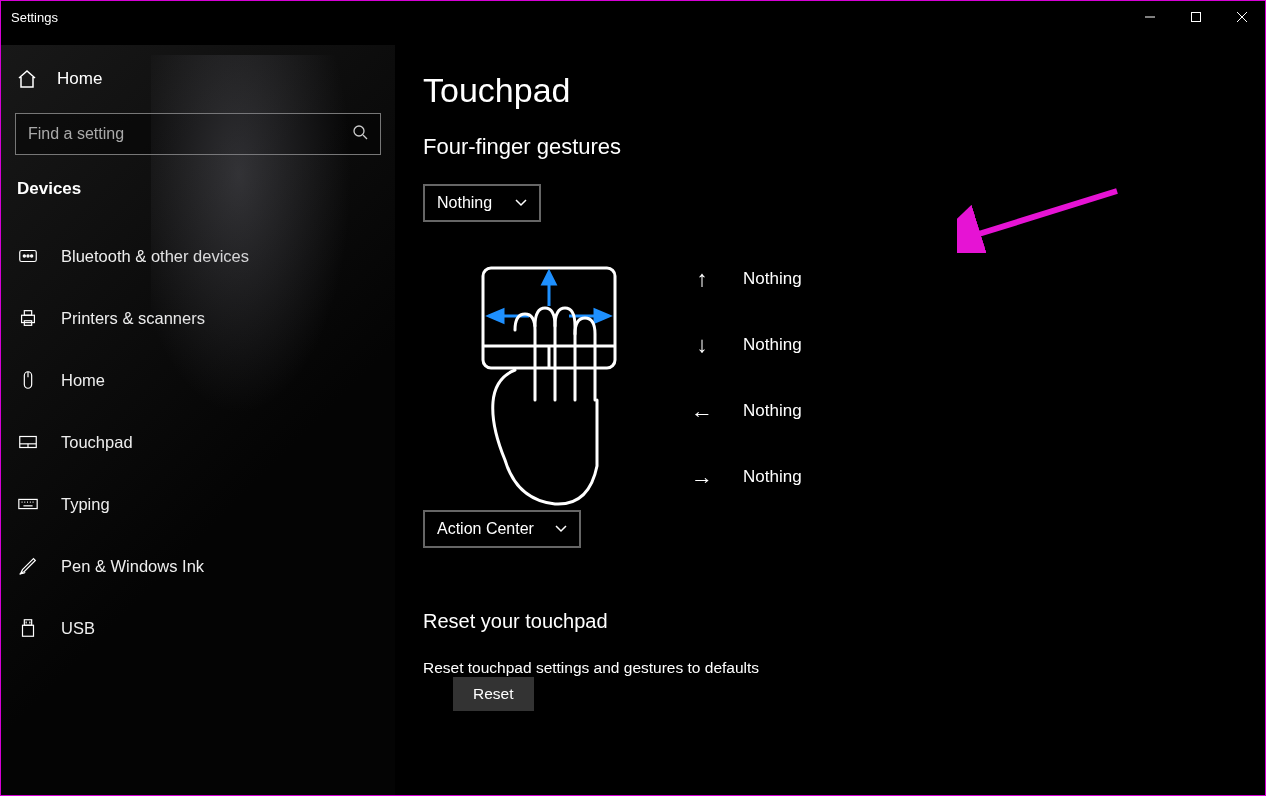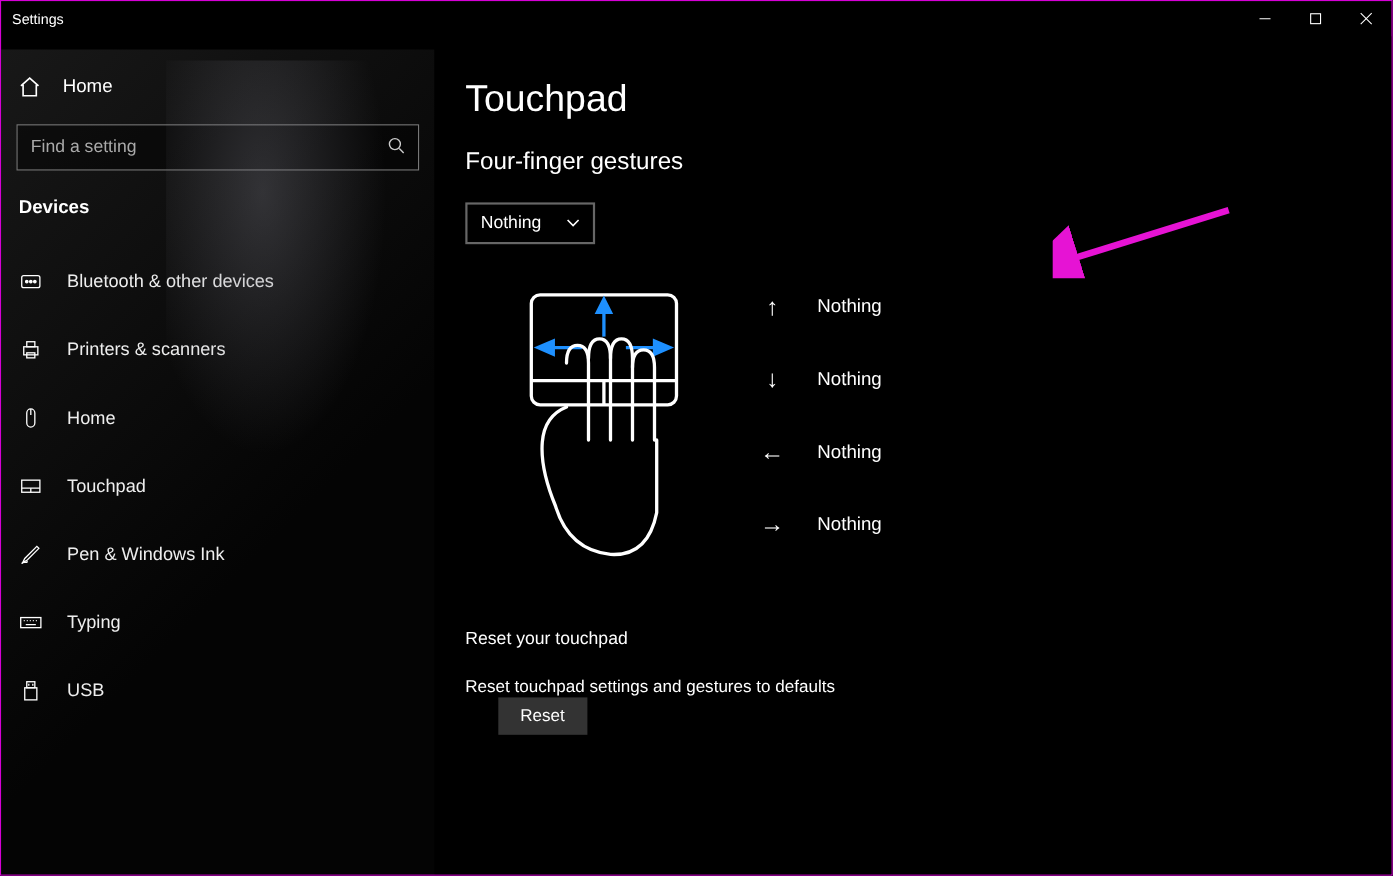--- a/index.html
+++ b/index.html
@@ -125,21 +125,21 @@
     display: flex;
     align-items: flex-start;
     gap: 72px;
     margin-top: 38px;
     margin-left: 36px;
   }
   .gesture-illus { width: 160px; height: 250px; }
   .gesture-list { display:flex; flex-direction:column; gap: 40px; margin-top: 6px; }
   .gesture-list .g { display:flex; align-items:center; gap: 30px; font-size: 17px; }
   .arrow-glyph { font-size: 22px; width: 22px; text-align:center; }
-  .reset-title { font-size: 16px; font-weight: 400; margin-top: 62px; margin-bottom: 26px; }
+  .reset-title { font-size: 20px; font-weight: 400; margin-top: 62px; margin-bottom: 26px; }
   .reset-desc { font-size: 15.5px; }
   .reset-btn {
     background: #333;
     color: #fff;
     border: none;
     padding: 8px 20px;
     font-size: 15.5px;
     margin-left: 30px;
   }
   .annot-arrow {
@@ -241,40 +241,40 @@
             <line x1="3" y1="14" x2="21" y2="14"></line>
             <line x1="12" y1="14" x2="12" y2="18"></line>
           </svg>
       </span>
       <span>Touchpad</span>
     </div>
 
     <div class="navitem">
       <span class="icn">
         <svg width="22" height="22" viewBox="0 0 24 24" fill="none" stroke="#fff" stroke-width="1.3">
-            <path d="M4 20 L8 18 L20 6 L18 4 L6 16 Z"></path>
-            <path d="M3 21 C5 19 7 21 9 19"></path>
-          </svg>
-      </span>
-      <span>Pen &amp; Windows Ink</span>
-    </div>
-
-    <div class="navitem">
-      <span class="icn">
-        <svg width="22" height="22" viewBox="0 0 24 24" fill="none" stroke="#fff" stroke-width="1.3">
             <rect x="2" y="7" width="20" height="10"></rect>
             <line x1="5" y1="10" x2="6" y2="10"></line>
             <line x1="8" y1="10" x2="9" y2="10"></line>
             <line x1="11" y1="10" x2="12" y2="10"></line>
             <line x1="14" y1="10" x2="15" y2="10"></line>
             <line x1="17" y1="10" x2="18" y2="10"></line>
             <line x1="7" y1="14" x2="17" y2="14"></line>
           </svg>
       </span>
       <span>Typing</span>
+    </div>
+
+    <div class="navitem">
+      <span class="icn">
+        <svg width="22" height="22" viewBox="0 0 24 24" fill="none" stroke="#fff" stroke-width="1.3">
+            <path d="M4 20 L8 18 L20 6 L18 4 L6 16 Z"></path>
+            <path d="M3 21 C5 19 7 21 9 19"></path>
+          </svg>
+      </span>
+      <span>Pen &amp; Windows Ink</span>
     </div>
 
 
     <div class="navitem">
       <span class="icn">
         <svg width="22" height="22" viewBox="0 0 24 24" fill="none" stroke="#fff" stroke-width="1.3">
             <rect x="8" y="3" width="8" height="6"></rect>
             <rect x="6" y="9" width="12" height="12"></rect>
             <line x1="10" y1="5" x2="10" y2="7"></line>
             <line x1="14" y1="5" x2="14" y2="7"></line>
@@ -336,20 +336,28 @@
           <span class="arrow-glyph">←</span>
           <span>Nothing</span>
         </div>
         <div class="g">
           <span class="arrow-glyph">→</span>
           <span>Nothing</span>
         </div>
       </div>
     </div>
 
+    <div class="dropdown" style="min-width:158px">
+      <span>Action Center</span>
+      <span class="chev">
+        <svg width="12" height="8" viewBox="0 0 12 8" fill="none" stroke="#fff" stroke-width="1.5">
+            <polyline points="1,1 6,6 11,1"></polyline>
+          </svg>
+      </span>
+    </div>
 
     <div class="reset-title">Reset your touchpad</div>
     <div class="reset-desc">Reset touchpad settings and gestures to defaults</div>
     <button class="reset-btn">Reset</button>
 
     
     <svg class="annot-arrow" width="170" height="70">
       <defs>
         <marker id="ah" markerWidth="10" markerHeight="10" refX="2" refY="5" orient="auto">
           <polygon points="0,0 10,5 0,10" fill="#e613d4"></polygon>

